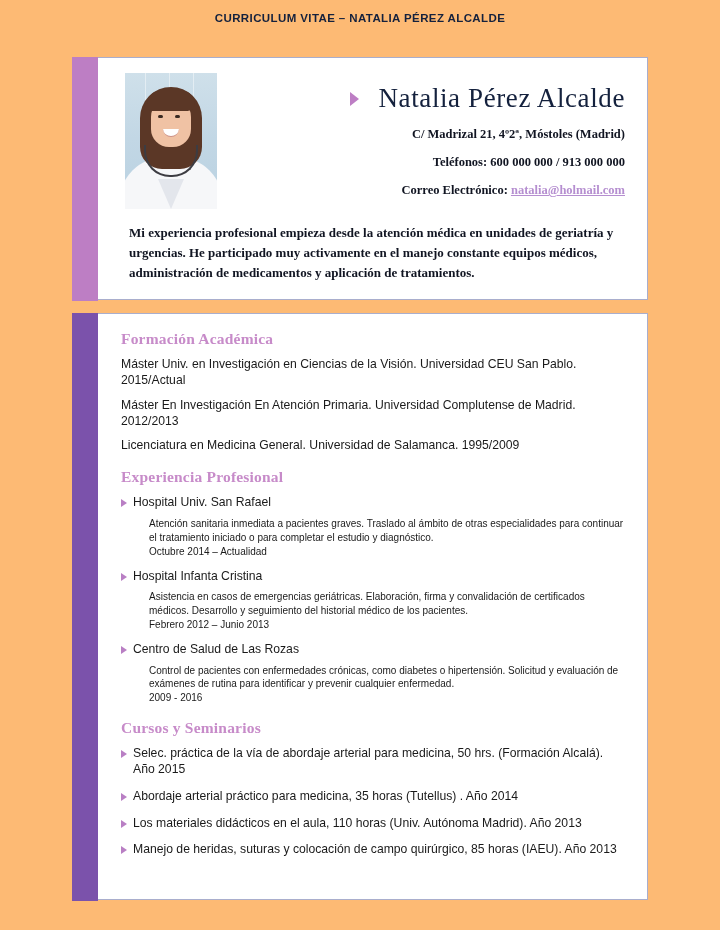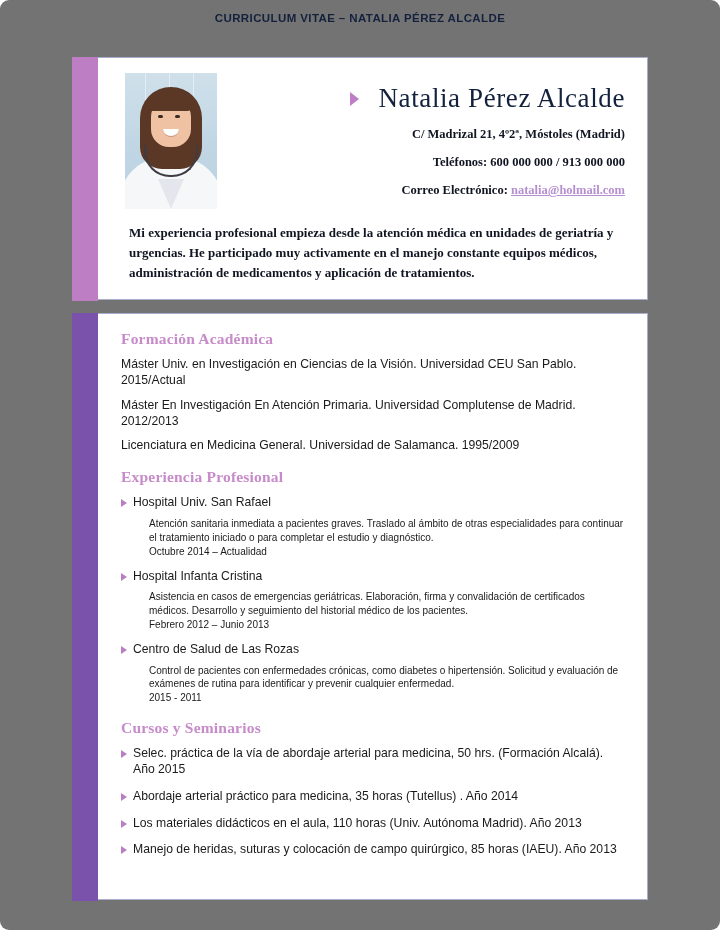--- a/index.html
+++ b/index.html
@@ -11,22 +11,21 @@
     height: 930px;
     background: #ffffff;
     font-family: "Liberation Sans", sans-serif;
     overflow: hidden;
   }
 
   .page {
     position: relative;
     width: 720px;
     height: 930px;
-    background: #737373;
-    border-radius: 9px;
+    background: #fdba74;
   }
 
   
   .doc-header {
     position: absolute;
     top: 12px;
     left: 0;
     width: 720px;
     text-align: center;
     font-family: "Liberation Sans", sans-serif;
@@ -371,21 +370,21 @@
           <span>Asistencia en casos de emergencias geriátricas. Elaboración, firma y convalidación de certificados médicos. Desarrollo y seguimiento del historial médico de los pacientes.</span>
           <span class="job-dates">Febrero 2012 – Junio 2013</span>
         </div>
 
         <div class="bullet-row">
           <span class="tri"></span>
           <span class="bullet-label">Centro de Salud de Las Rozas</span>
         </div>
         <div class="job-detail">
           <span>Control de pacientes con enfermedades crónicas, como diabetes o hipertensión. Solicitud y evaluación de exámenes de rutina para identificar y prevenir cualquier enfermedad.</span>
-          <span class="job-dates">2015 - 2011</span>
+          <span class="job-dates">2009 - 2016</span>
         </div>
       </div>
 
       <div class="section">
         <div class="section-title">Cursos y Seminarios</div>
 
         <div class="bullet-row course-row">
           <span class="tri"></span>
           <span class="bullet-label">Selec. práctica de la vía de abordaje arterial para medicina, 50 hrs. (Formación Alcalá). Año 2015</span>
         </div>

